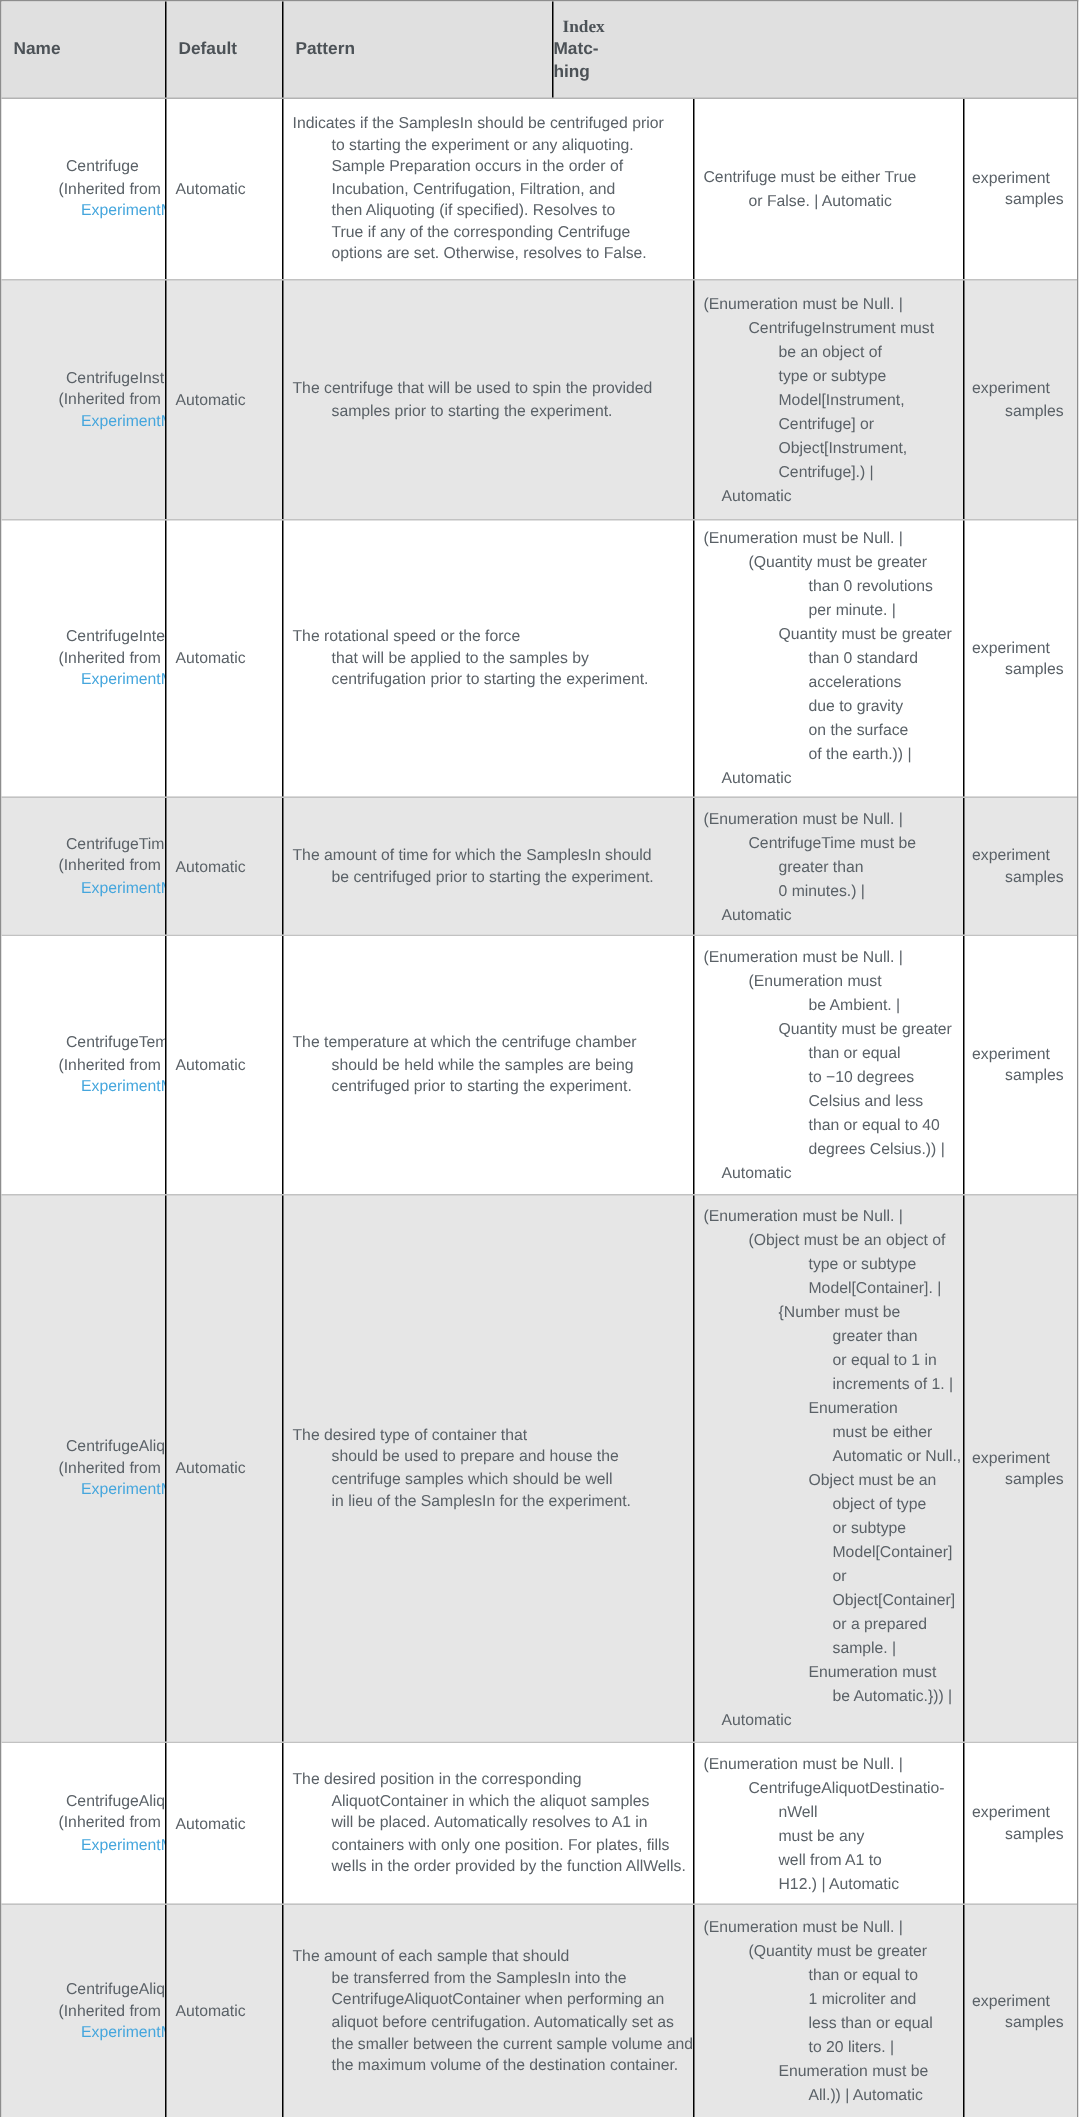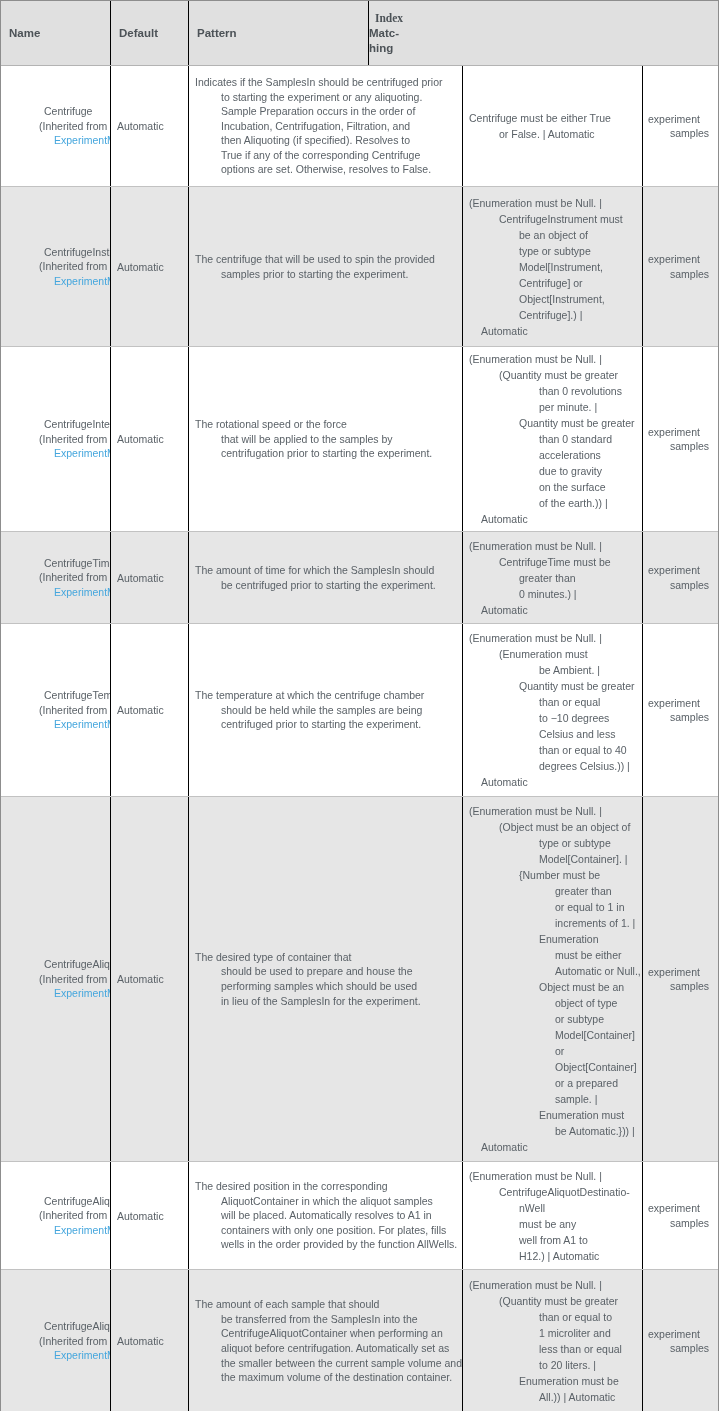--- a/index.html
+++ b/index.html
@@ -285,21 +285,21 @@
         </div>
         <div class="cell def-cell">
           <div class="cv">
             <div class="defv">Automatic</div>
           </div>
         </div>
         <div class="cell desc-cell">
           <div class="cv">
             <div class="dl">The desired type of container that</div>
             <div class="dl cont">should be used to prepare and house the</div>
-            <div class="dl cont">performing samples which should be used</div>
+            <div class="dl cont">centrifuge samples which should be well</div>
             <div class="dl cont">in lieu of the SamplesIn for the experiment.</div>
           </div>
         </div>
         <div class="cell pat-cell">
           <div class="cv">
             <div class="pl ind-0">(Enumeration must be Null.  |</div>
             <div class="pl ind-1">(Object must be an object of</div>
             <div class="pl ind-3">type or subtype</div>
             <div class="pl ind-3">Model[Container].  |</div>
             <div class="pl ind-2">{Number must be</div>

